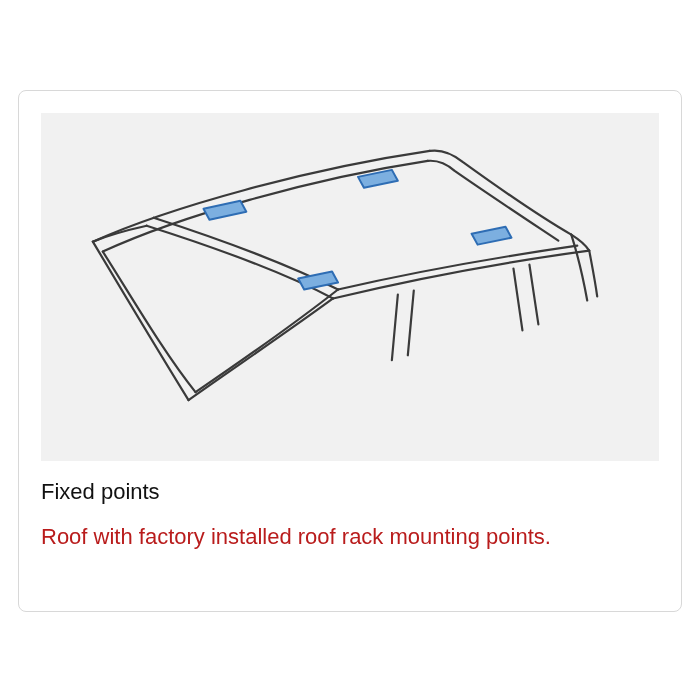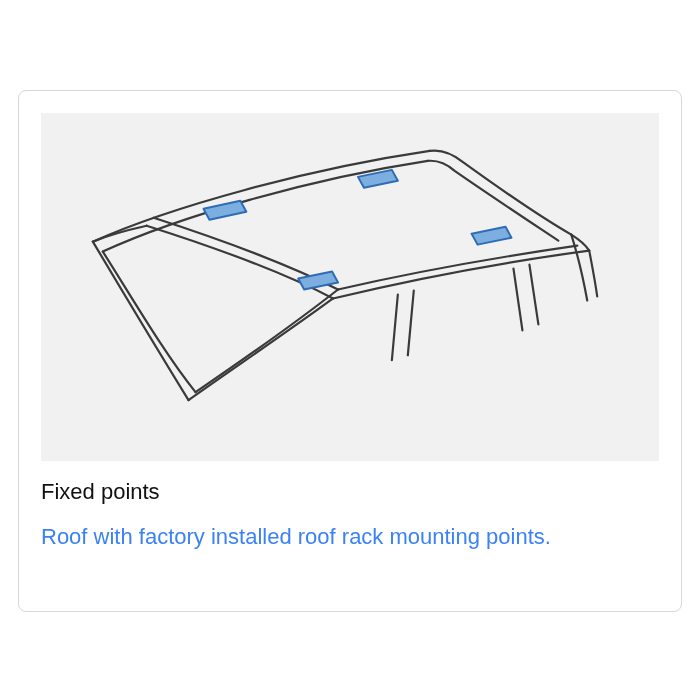--- a/index.html
+++ b/index.html
@@ -57,21 +57,21 @@
     line-height: 28px;
     font-weight: 500;
     color: #111111;
   }
   .card-desc {
     margin: 14px 0 0 0;
     max-width: 566px;
     font-size: 22px;
     line-height: 33px;
     font-weight: 400;
-    color: #3b82f6;
+    color: #b91c1c;
   }
 </style>
 </head>
 <body>
 
 <div class="page">
   <div class="card">
 
     <div class="illustration-wrap">
       <svg viewBox="0 0 620 349" preserveAspectRatio="xMidYMid meet" role="img">

